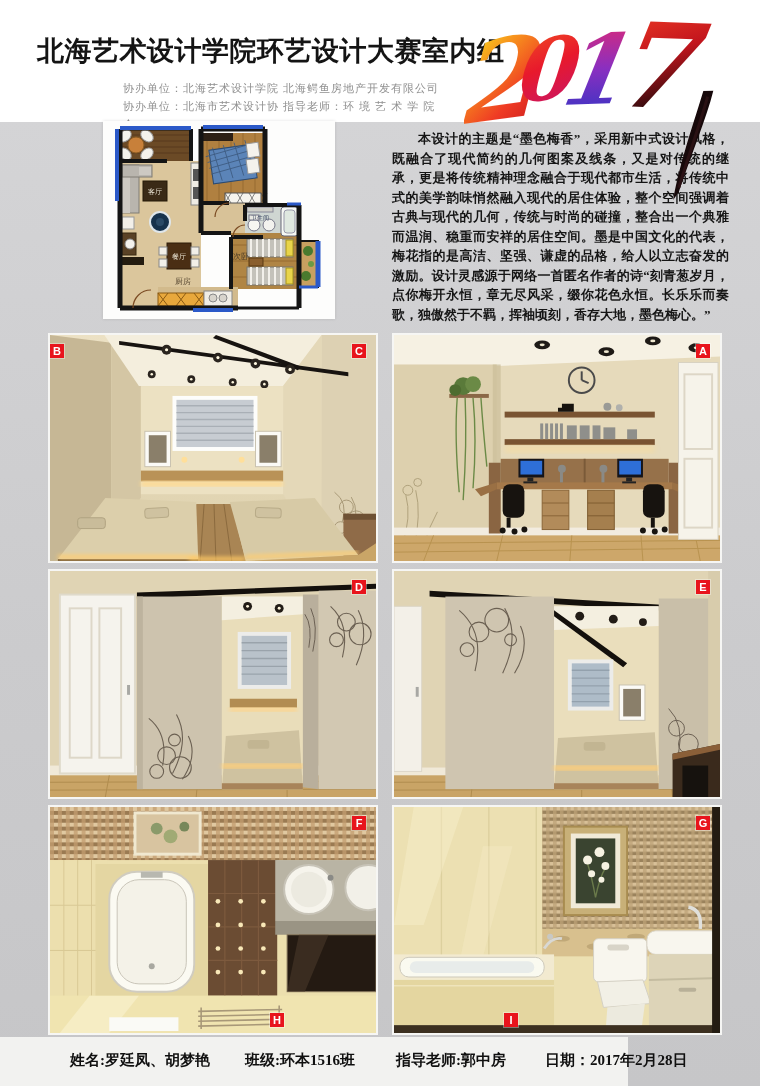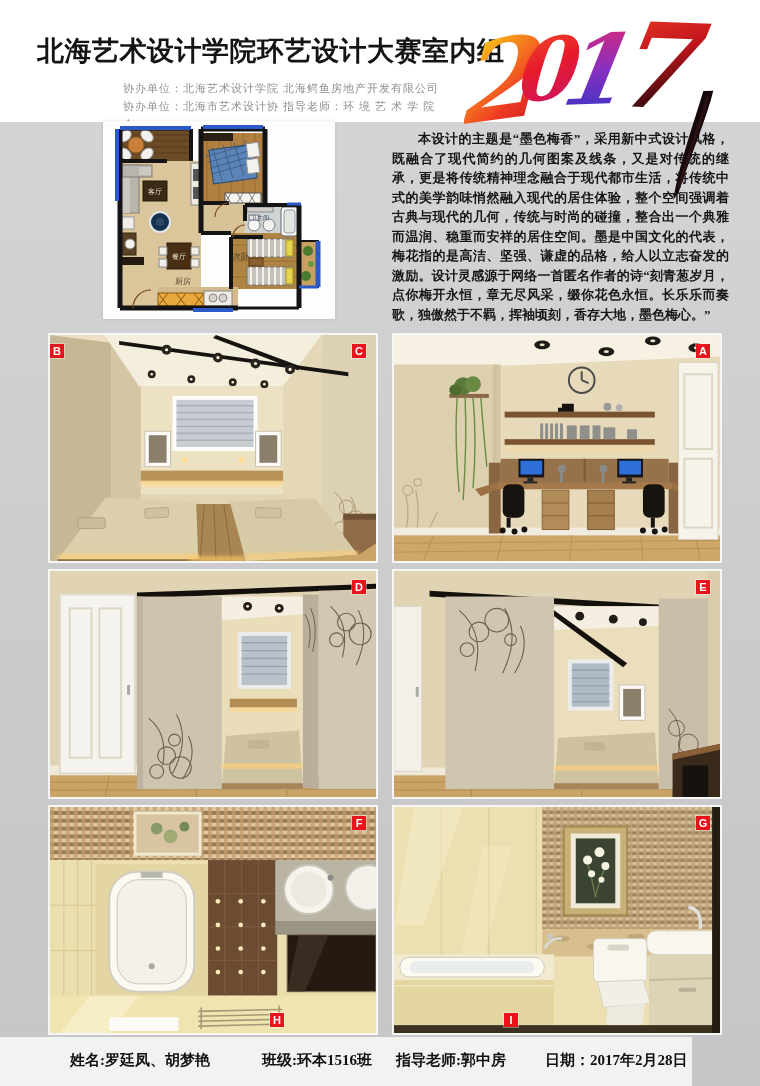--- a/index.html
+++ b/index.html
@@ -29,23 +29,23 @@
     color:#151515;text-align:justify;text-indent:2em;}
   
   .gallery{position:absolute;left:48px;top:333px;display:grid;grid-template-columns:330px 330px;grid-auto-rows:230px;gap:6px 14px;}
   .shot{position:relative;width:330px;height:230px;box-sizing:border-box;border:2px solid #f6f6f4;background:#e8dfc6;}
   .shot svg{display:block;}
   .taglabel{position:absolute;width:14px;height:14px;background:#e8141c;color:#ffffff;
     font-size:11px;font-weight:bold;line-height:14px;text-align:center;z-index:4;box-shadow:0 0 0 1px rgba(255,255,255,.35);}
   .tl-tl{left:0;top:9px;}
   .tl-tr{right:10px;top:9px;}
   
-  .footer{position:absolute;left:0;bottom:0;width:692px;height:49px;background:#f2f2f0;}
+  .footer{position:absolute;left:0;bottom:0;width:628px;height:49px;background:#f2f2f0;}
   .footer span{position:absolute;top:14px;font-family:"Liberation Serif","DejaVu Serif",serif;font-weight:bold;font-size:15px;color:#101010;white-space:nowrap;}
-  .f-name{left:70px;} .f-class{left:262px;} .f-teacher{left:396px;} .f-date{left:545px;}
+  .f-name{left:70px;} .f-class{left:245px;} .f-teacher{left:396px;} .f-date{left:545px;}
 </style>
 </head>
 <body>
 
 <div id="poster">
 
   <div class="header">
     <div class="title">北海艺术设计学院环艺设计大赛室内组</div>
     <div class="orgs">
       <div class="org-row">

